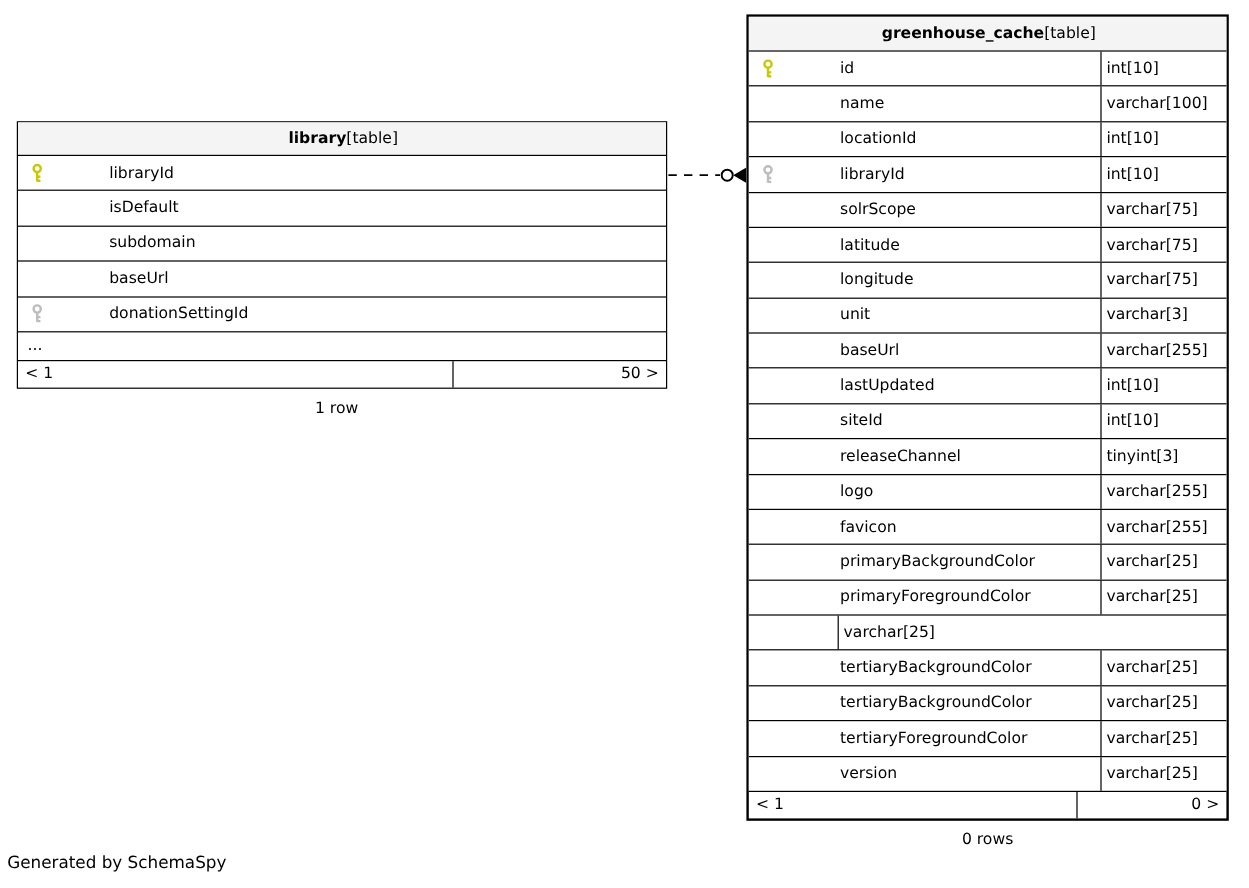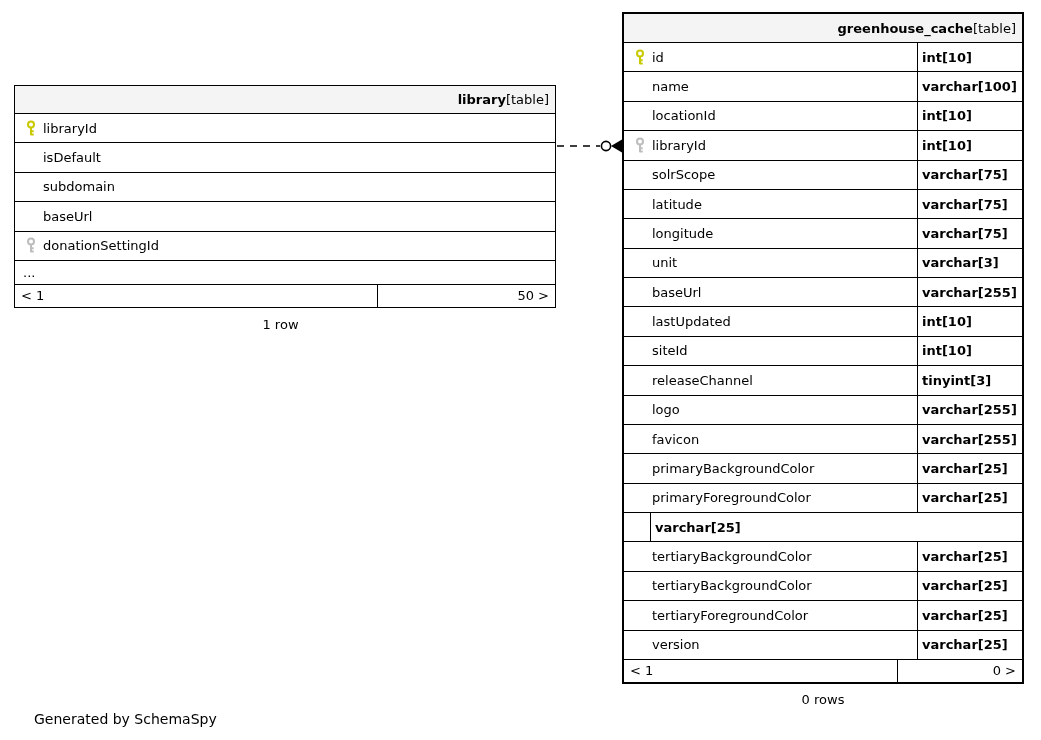--- a/index.html
+++ b/index.html
@@ -19,56 +19,57 @@
   }
 
   
   .table-card {
     position: absolute;
     background: #ffffff;
     box-sizing: border-box;
   }
   #table-0 {
     left: 14px;
-    top: 85px;
+    top: 101px;
     width: 542px;
     border: 1px solid #000000;
     --prev-w: 168px;
     --next-w: 178px;
     --row-h: 29.4px;
   }
   #table-1 {
     left: 622px;
     top: 12px;
     width: 402px;
     border: 2px solid #000000;
     --prev-w: 124px;
     --next-w: 125px;
     --row-h: 29.38px;
   }
 
   .t-header {
     display: flex;
     align-items: center;
-    justify-content: flex-end;
+    justify-content: center;
     height: 27px;
     padding: 0 6px 0 8px;
     background: #f4f4f4;
   }
   #table-1 .t-header { height: 28px; }
   .t-name { font-weight: bold; }
   .t-tag { font-weight: normal; }
 
   .t-row {
     display: flex;
     align-items: center;
     height: var(--row-h);
     border-top: 1px solid #000000;
     box-sizing: border-box;
     background: #ffffff;
+    gap: 48px;
   }
   .key-slot {
     display: inline-flex;
     align-items: center;
     justify-content: center;
     width: 20px;
     padding-left: 6px;
     flex: 0 0 auto;
   }
   .col-name {
@@ -79,21 +80,20 @@
   }
   .col-type {
     flex: 0 0 105px;
     align-self: stretch;
     display: flex;
     align-items: center;
     border-left: 1px solid #000000;
     box-sizing: border-box;
     padding-left: 4px;
     white-space: nowrap;
-    font-weight: bold;
   }
 
   .t-ellipsis {
     height: 24px;
     border-top: 1px solid #000000;
     box-sizing: border-box;
     display: flex;
     align-items: center;
     padding-left: 8px;
   }
@@ -133,21 +133,21 @@
     position: absolute;
     left: 556px;
     top: 138px;
     width: 66px;
     height: 16px;
   }
 
   
   #credit {
     position: absolute;
-    left: 34px;
+    left: 6px;
     top: 711px;
     font-size: 14px;
   }
 </style>
 </head>
 <body>
 
 <div id="canvas">
 
   <div id="table-0" class="table-card">

